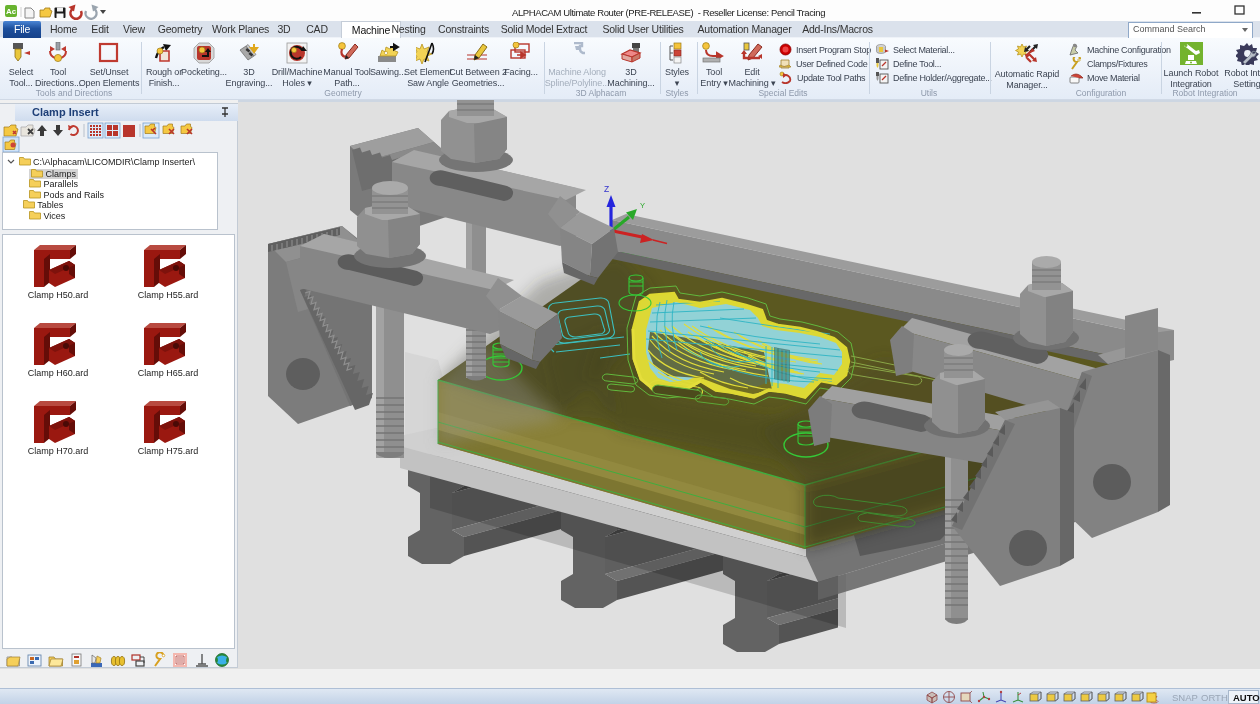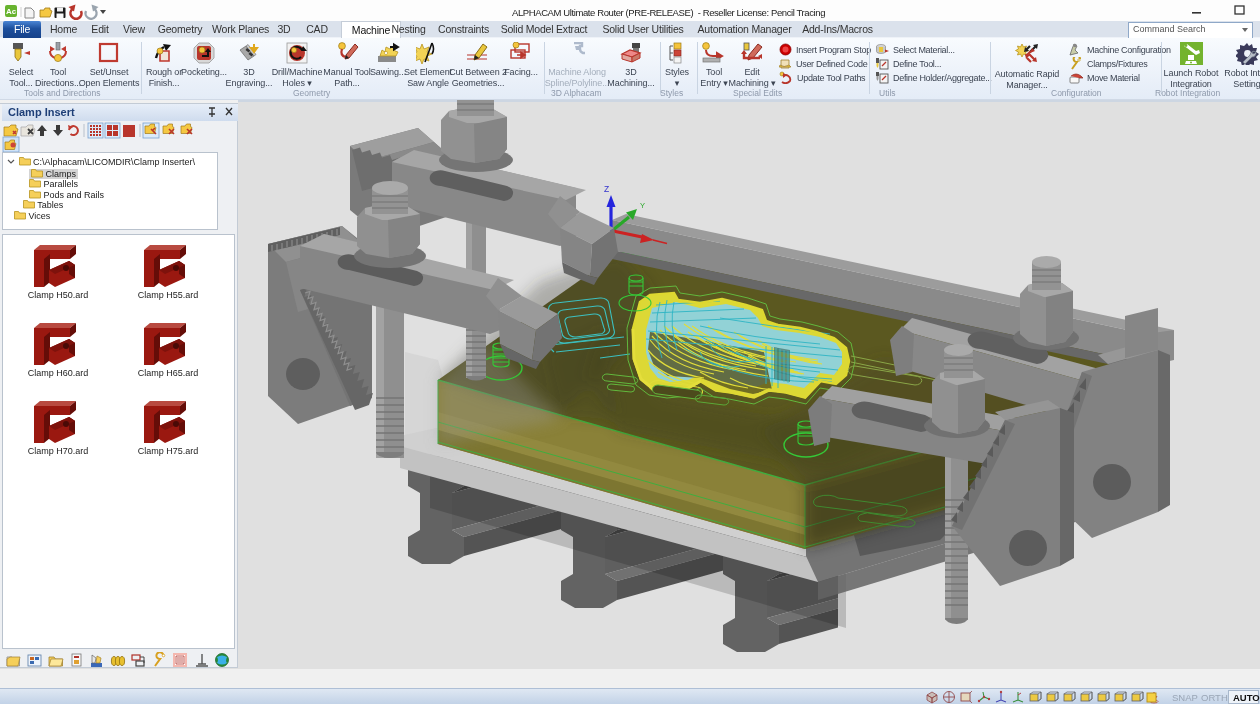--- a/index.html
+++ b/index.html
@@ -10,28 +10,28 @@
 
 #tabrow{left:0;top:21px;width:1260px;height:17px;background:#dbe2ec;border-bottom:1px solid #eef2f8}
 .tab{position:absolute;top:0;height:17px;font-size:10.5px;color:#333;text-align:center;line-height:17px;white-space:nowrap;letter-spacing:-0.2px}
 #filetab{left:3px;top:0;width:38px;height:17px;background:linear-gradient(#4a85d5,#1d4f9c 45%,#16428a);color:#fff;font-weight:normal;border-radius:2px 2px 0 0}
 #machinetab{background:#ffffff;border:1px solid #c5cdd8;border-bottom:none;color:#111}
 #cmdsearch{left:1128px;top:1px;width:125px;height:29px;background:#fff;border:1px solid #8fa8c8;font-size:9px;color:#555;padding-left:4px;line-height:12px}
 #cmdsearch:after{content:"";position:absolute;right:4px;top:5px;border-left:3px solid transparent;border-right:3px solid transparent;border-top:4px solid #666}
 
 #ribbon{left:0;top:38px;width:1260px;height:62px;background:linear-gradient(#f8fbfe,#eaf0f9 70%,#e4ecf7);border-bottom:1px solid #d0d9e6}
 .rdiv{position:absolute;top:4px;height:52px;width:1px;background:#c9d4e2}
-.rlabel{position:absolute;top:50px;font-size:8.5px;color:#8e99ab;white-space:nowrap}
+.rlabel{position:absolute;top:50px;font-size:8.5px;color:#8e99ab;text-align:center;white-space:nowrap}
 .rbtn{position:absolute;top:3px;text-align:center;font-size:9px;color:#3c4452;line-height:10.5px;white-space:nowrap;letter-spacing:-0.1px}
 .rbtn .ic{display:block;margin:1px auto 3px}
 .srow{position:absolute;font-size:9px;color:#3c4452;white-space:nowrap;line-height:12px;letter-spacing:-0.3px}
 .srow .si{display:inline-block;vertical-align:-3px;margin-right:4px}
 
 #panel{left:0;top:103px;width:238px;height:565px;background:#eef0f3;border:1px solid #c3cbd5;border-left:none}
-#phead{left:2px;top:0px;width:236px;height:17px;background:linear-gradient(#e7eef8,#cfdcee);font-size:11px;font-weight:bold;color:#1e3f77;line-height:17px;padding-left:6px}
+#phead{left:15px;top:0px;width:236px;height:17px;background:linear-gradient(#e7eef8,#cfdcee);font-size:11px;font-weight:bold;color:#1e3f77;line-height:17px;padding-left:17px}
 #ptool{left:1px;top:17px;width:236px;height:31px}
 #ptree{left:2px;top:48px;width:216px;height:78px;background:#fff;border:1px solid #b9c2cd;font-size:9px;color:#222}
 #plist{left:2px;top:130px;width:233px;height:415px;background:#fff;border:1px solid #b9c2cd}
 #pbottom{left:1px;top:548px;width:236px;height:16px}
 .titem{position:relative;height:10.5px;line-height:10.5px;white-space:nowrap}
 
 #strip{left:0;top:668px;width:1260px;height:20px;background:#f0f0f0;border-top:1px solid #e0e0e0}
 #status{left:0;top:688px;width:1260px;height:16px;background:linear-gradient(#dfe8f3,#c2d2e7);border-top:1px solid #aebfd6}
 .stxt{position:absolute;top:3px;font-size:9.5px;color:#9aa6b6}
 
@@ -351,21 +351,21 @@
             </svg> Clamps</span></div>
       <div class="titem" style="padding-left:26px"><svg width="12" height="10" viewBox="0 0 12 10" style="vertical-align:-1px">
             <path d="M0.5 1.5 h4 l1 1.5 h6 v6 h-11 z" fill="#f5cf5a" stroke="#b89420" stroke-width="0.8"></path>
           </svg> Parallels</div>
       <div class="titem" style="padding-left:26px"><svg width="12" height="10" viewBox="0 0 12 10" style="vertical-align:-1px">
             <path d="M0.5 1.5 h4 l1 1.5 h6 v6 h-11 z" fill="#f5cf5a" stroke="#b89420" stroke-width="0.8"></path>
           </svg> Pods and Rails</div>
       <div class="titem" style="padding-left:20px"><svg width="12" height="10" viewBox="0 0 12 10" style="vertical-align:-1px">
             <path d="M0.5 1.5 h4 l1 1.5 h6 v6 h-11 z" fill="#f5cf5a" stroke="#b89420" stroke-width="0.8"></path>
           </svg> Tables</div>
-      <div class="titem" style="padding-left:11px"><svg width="12" height="10" viewBox="0 0 12 10" style="vertical-align:-1px">
+      <div class="titem" style="padding-left:26px"><svg width="12" height="10" viewBox="0 0 12 10" style="vertical-align:-1px">
             <path d="M0.5 1.5 h4 l1 1.5 h6 v6 h-11 z" fill="#f5cf5a" stroke="#b89420" stroke-width="0.8"></path>
           </svg> Vices</div>
     </div>
     <div class="abs" id="plist">
       <svg width="233" height="415" viewBox="0 0 233 415">
         <defs>
             <g id="clampicon">
           <path d="M-24,-17 h36 v9 h-36 z" fill="#9a1810"></path>
           <path d="M-24,-17 l6,-5 h36 l-6,5 z" fill="#b84a40"></path>
           <path d="M12,-17 l6,-5 v9 l-6,5 z" fill="#650d08"></path>

